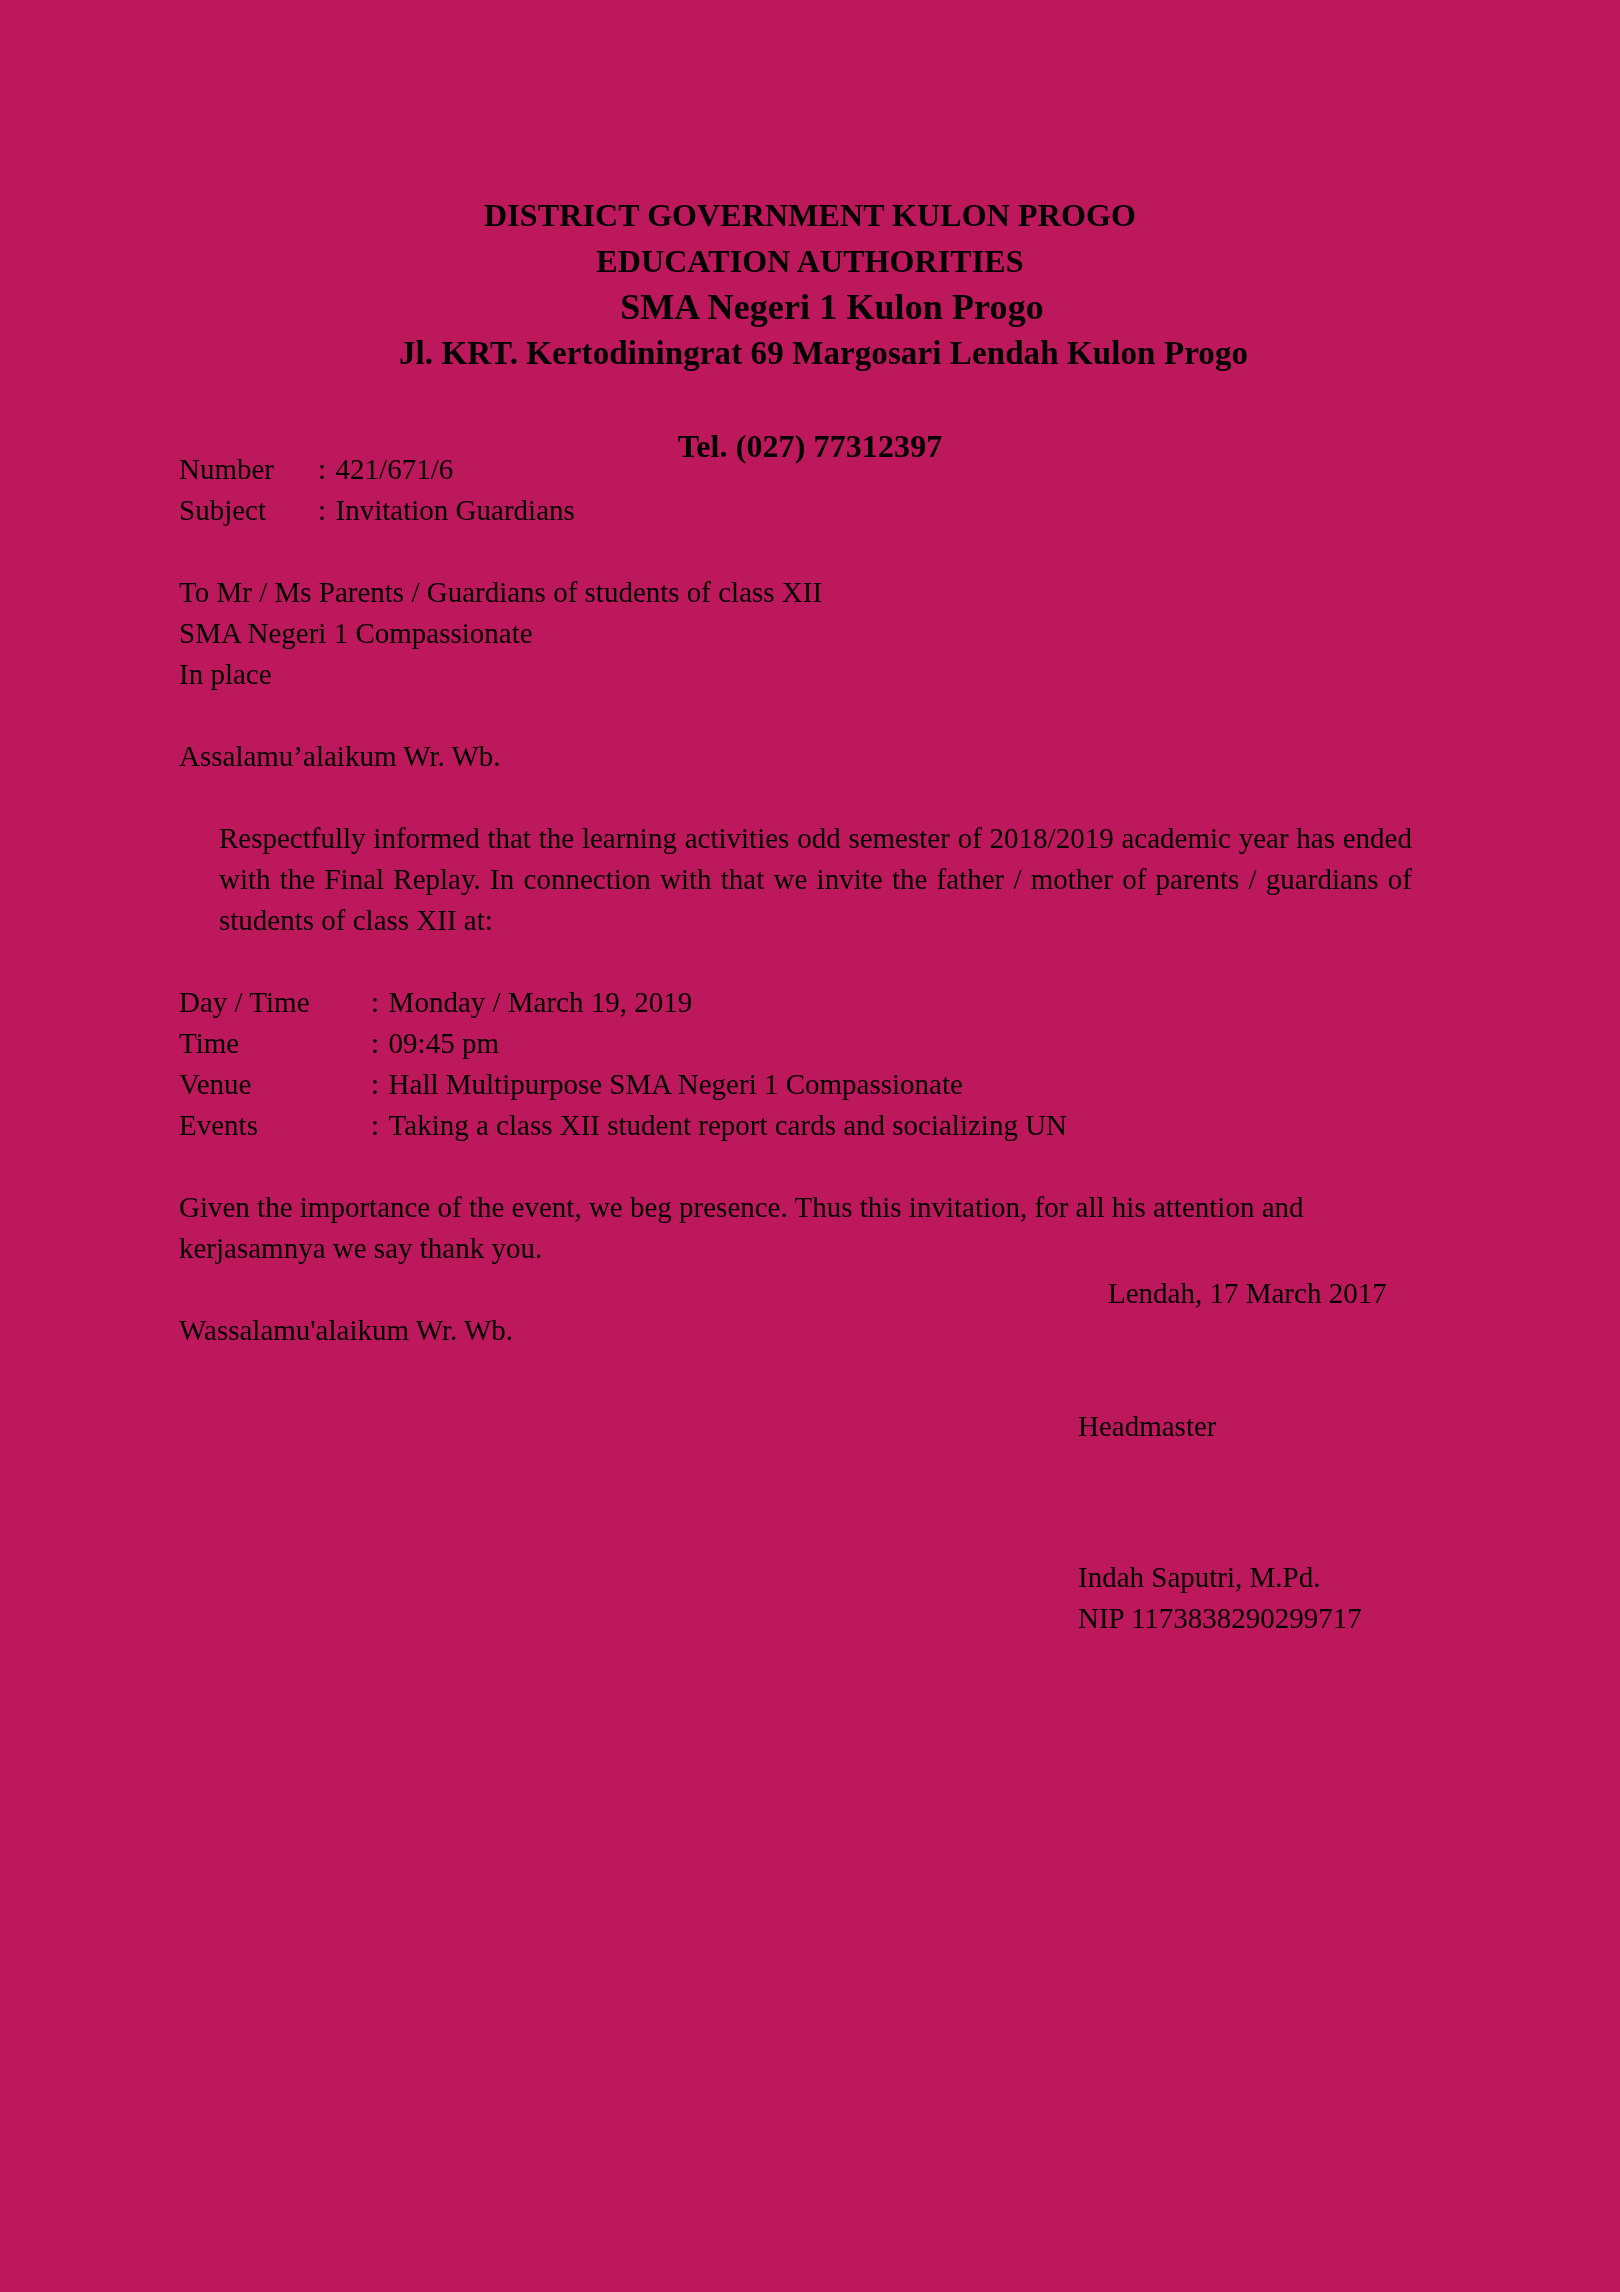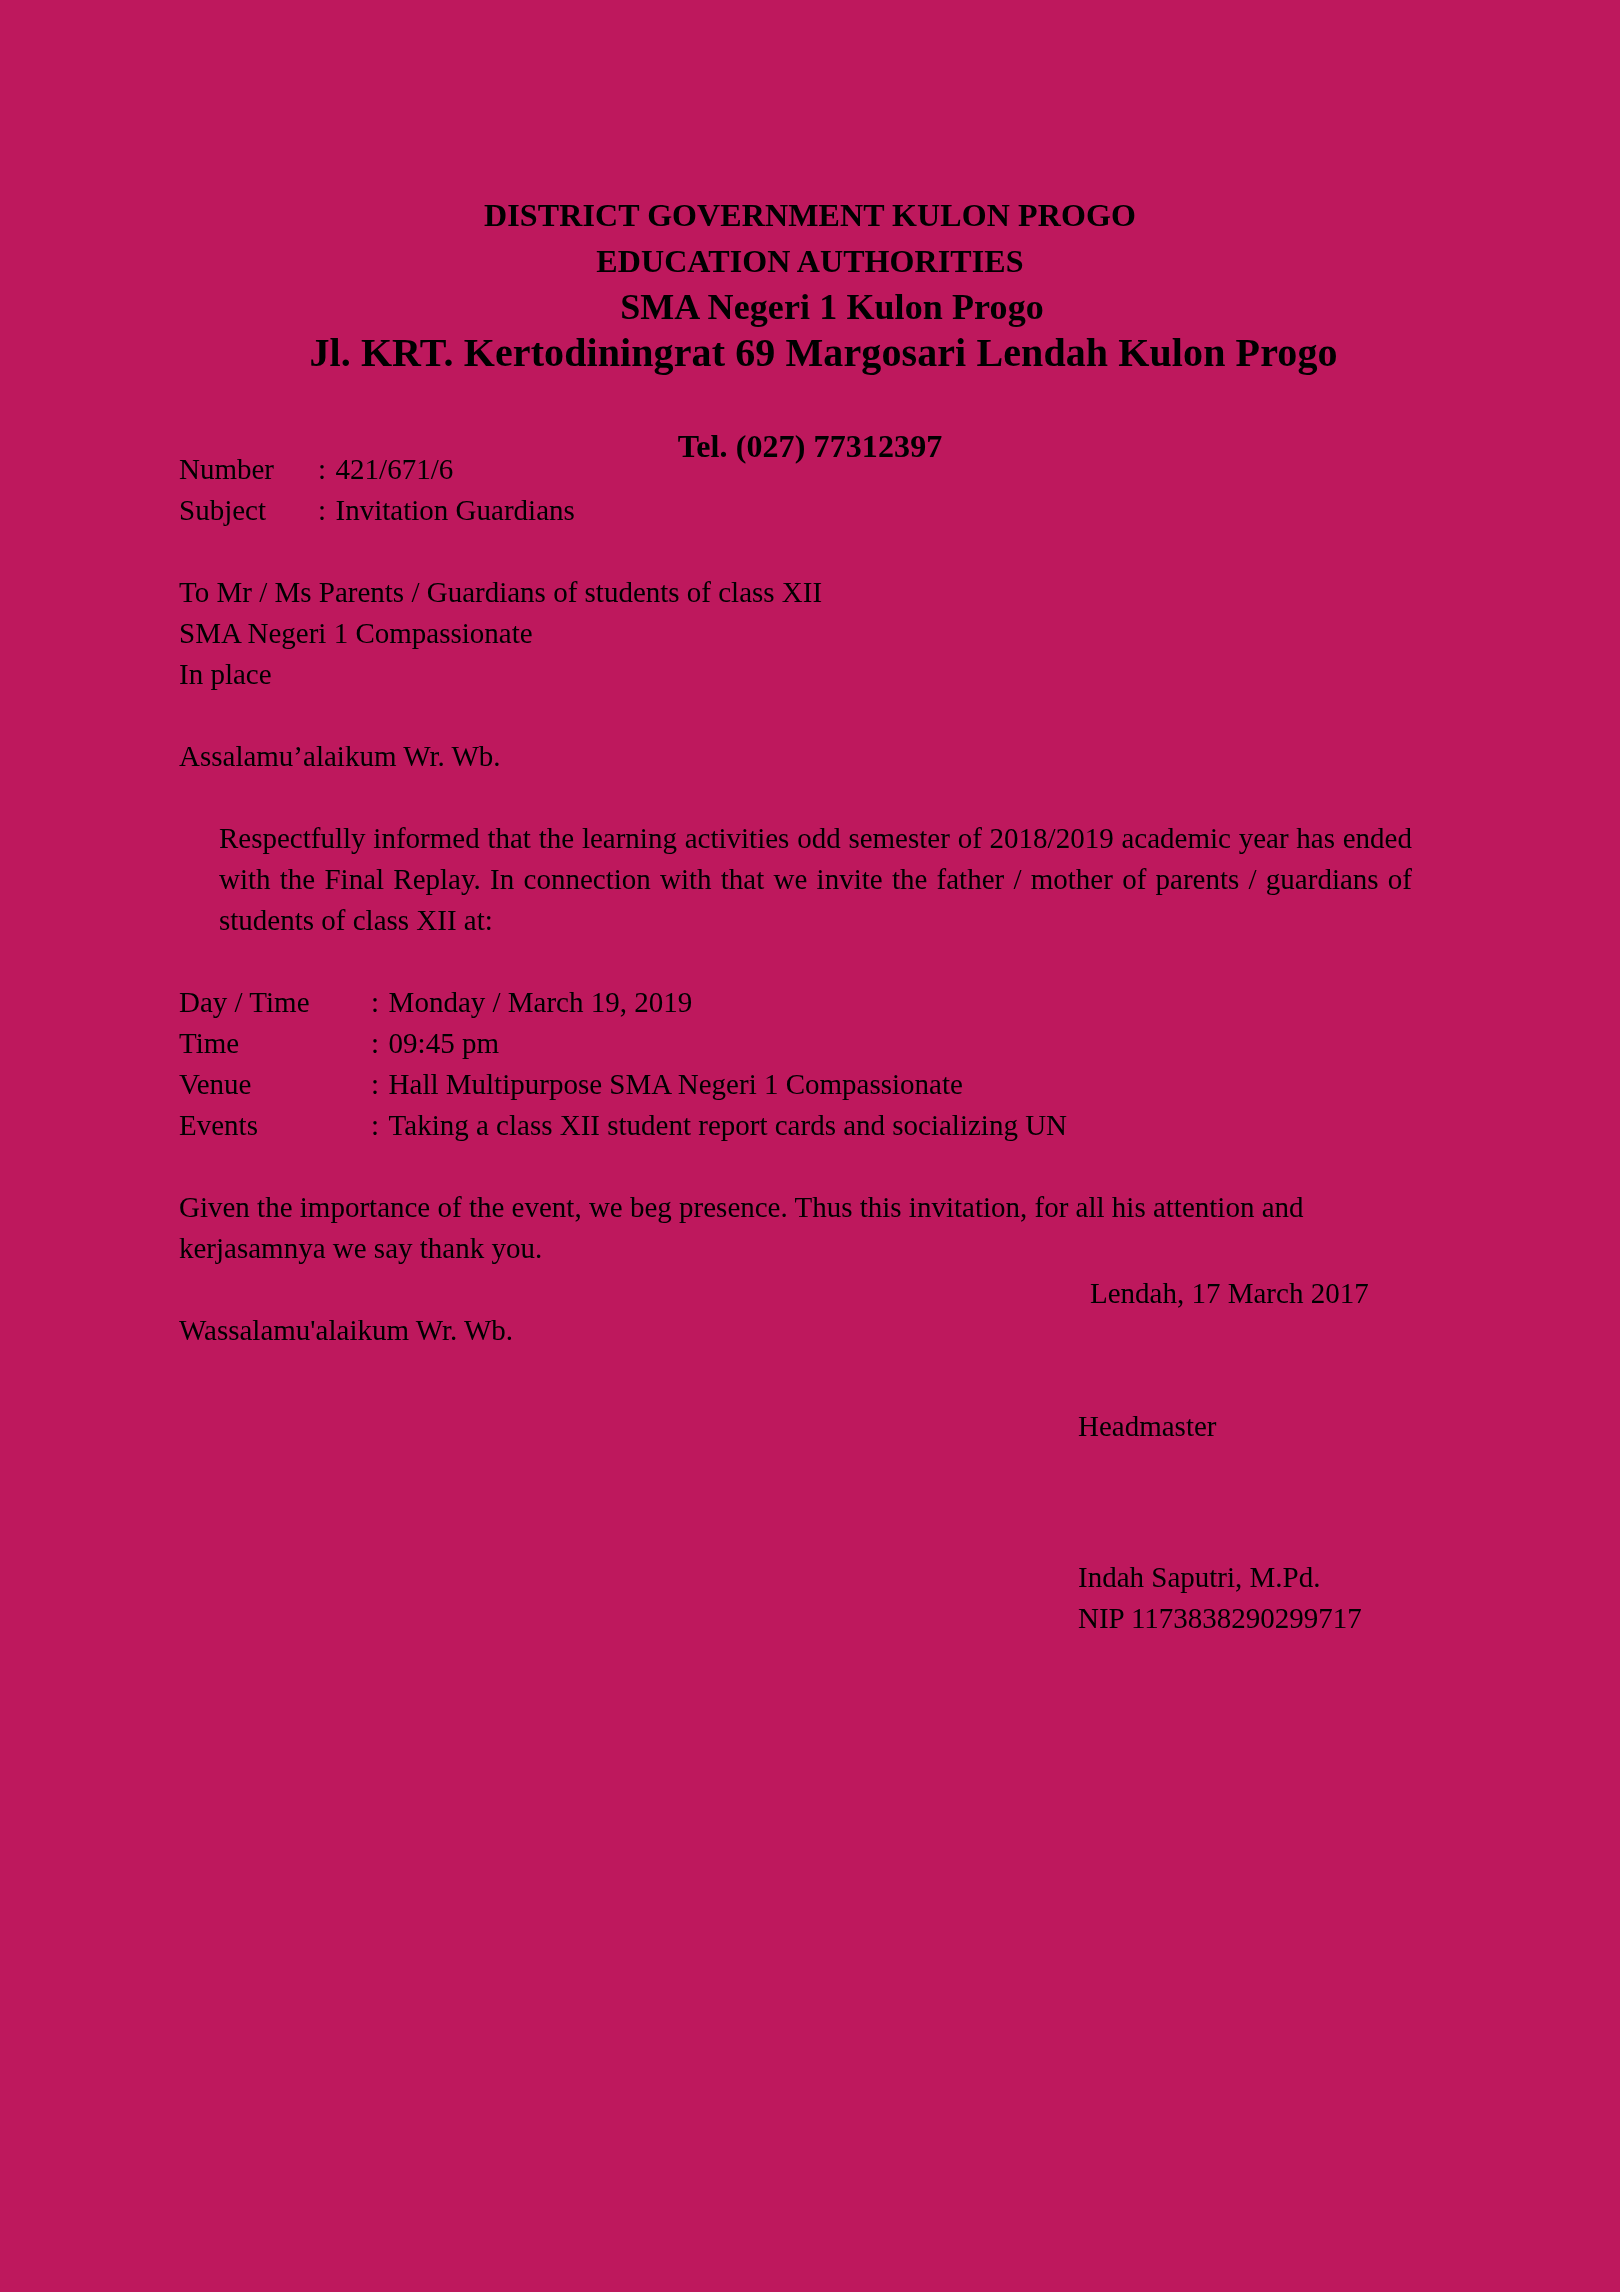--- a/index.html
+++ b/index.html
@@ -41,21 +41,21 @@
   }
   .letterhead .lh-line.lh-1,
   .letterhead .lh-line.lh-2 {
     font-size: 32px;
   }
   .letterhead .lh-line.lh-3 {
     font-size: 36px;
     padding-left: 44px;
   }
   .letterhead .lh-line.lh-4 {
-    font-size: 40px;
+    font-size: 33px;
     padding-left: 27px;
   }
   .letterhead .lh-line.lh-5 {
     font-size: 32px;
     margin-top: 47px;
   }
 
   
   .body-area {
     position: absolute;
@@ -97,21 +97,21 @@
   
   .sign-area {
     position: absolute;
     left: 1078px;
     top: 1273px;
     width: 431px;
     font-size: 29px;
     line-height: 41px;
   }
   .sign-line { white-space: nowrap; }
-  .sign-place { margin-left: 12px; }
+  .sign-place { margin-left: 30px; }
   .sign-gap-1 { height: 92px; }
   .sign-gap-2 { height: 110px; }
 </style>
 </head>
 <body>
 
 <div class="page">
 
   <div class="letterhead">
     <div class="lh-line lh-1">DISTRICT GOVERNMENT KULON PROGO</div>

